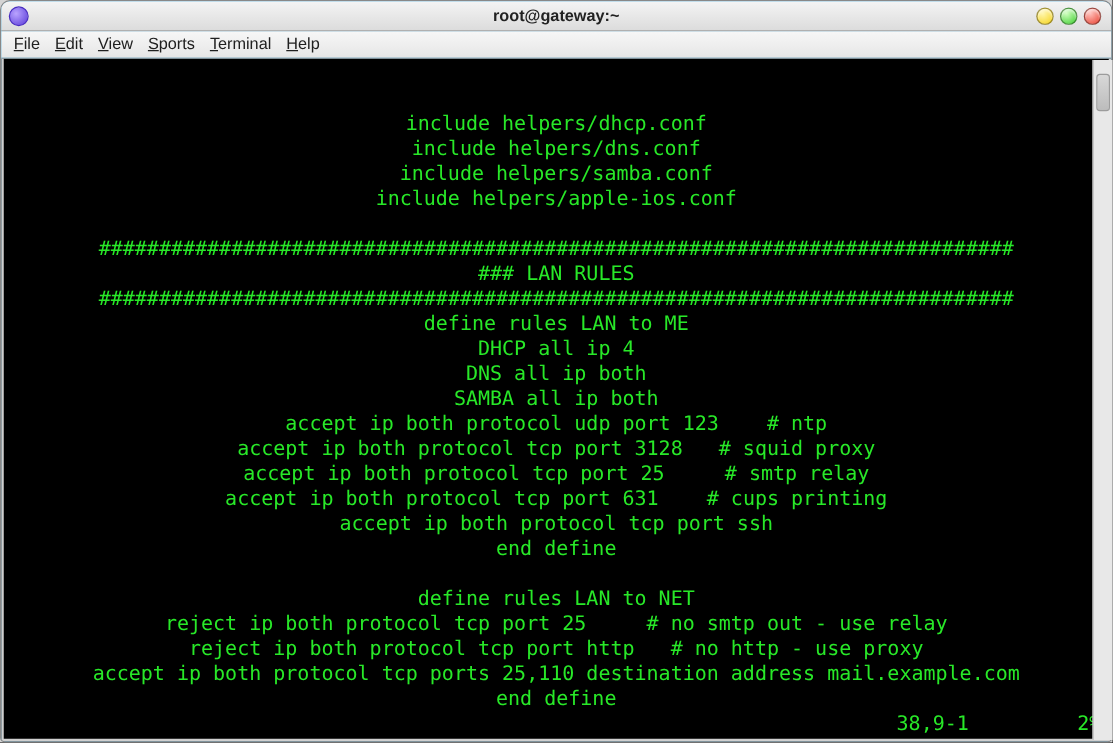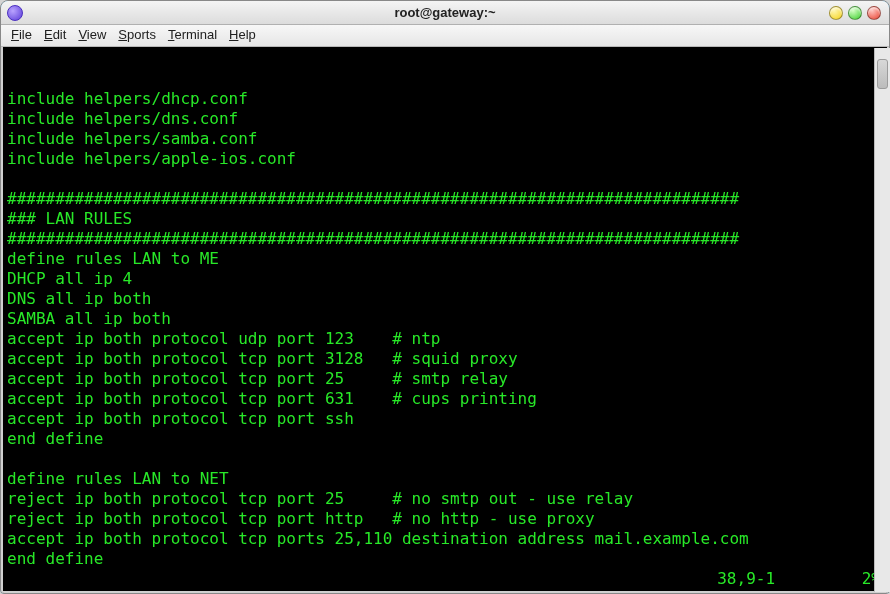--- a/index.html
+++ b/index.html
@@ -81,20 +81,21 @@
       color: #28e828;
       font-family: "DejaVu Sans Mono", "Courier New", monospace;
       font-size: 16px;
       line-height: 20px;
       padding: 2px 4px;
       position: relative;
       white-space: pre;
       overflow: hidden;
       border: 2px solid #d0d0d0;
       border-top: none;
+      text-align: center;
     }
     .terminal-content {
       white-space: pre;
       letter-spacing: 0px;
     }
     .cursor {
       display: inline-block;
       width: 10px;
       height: 18px;
       background: #28e828;

